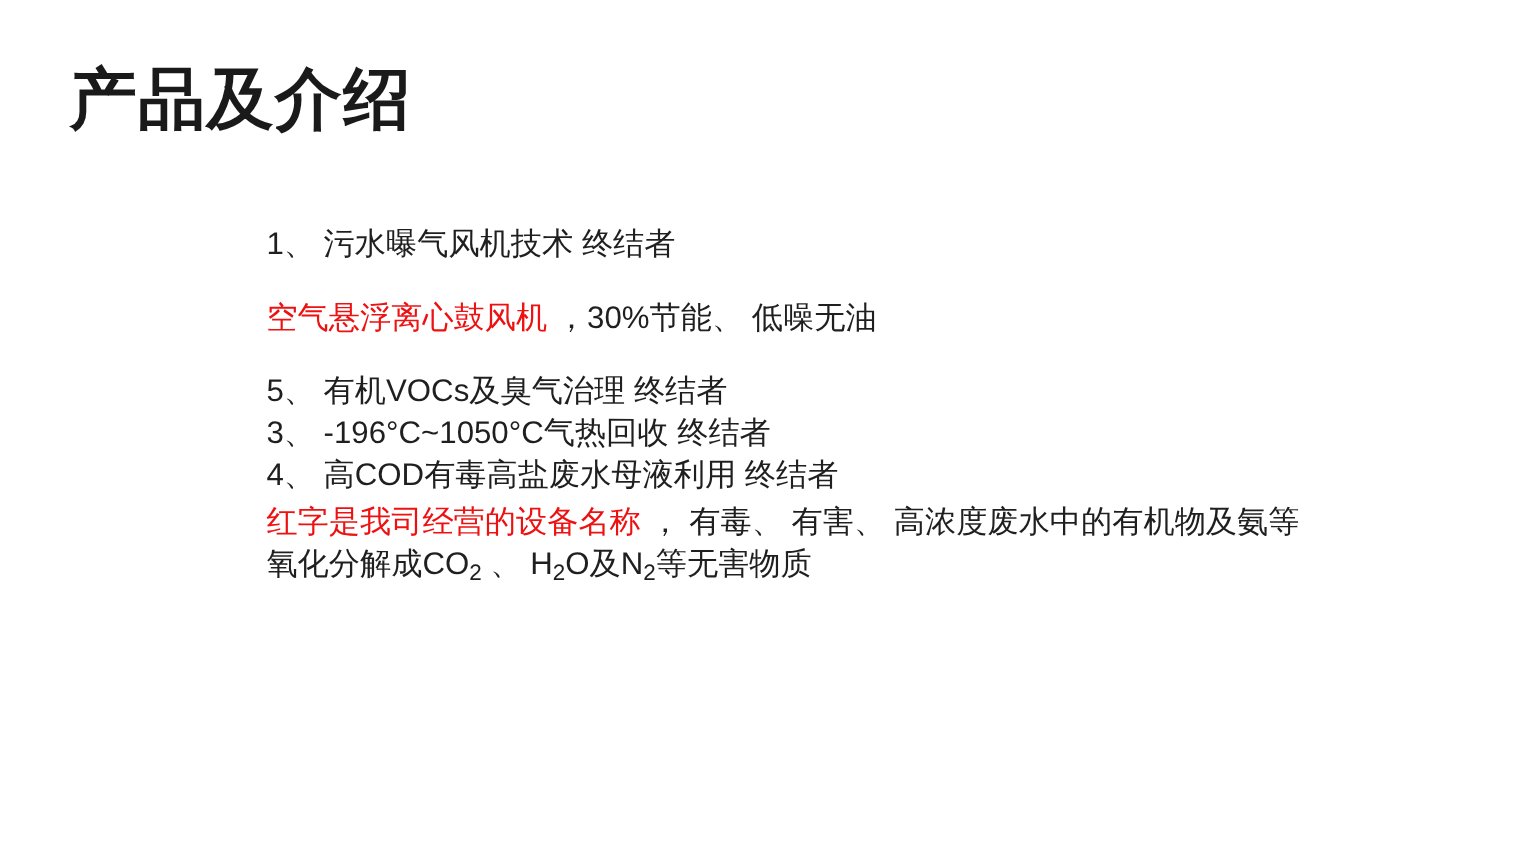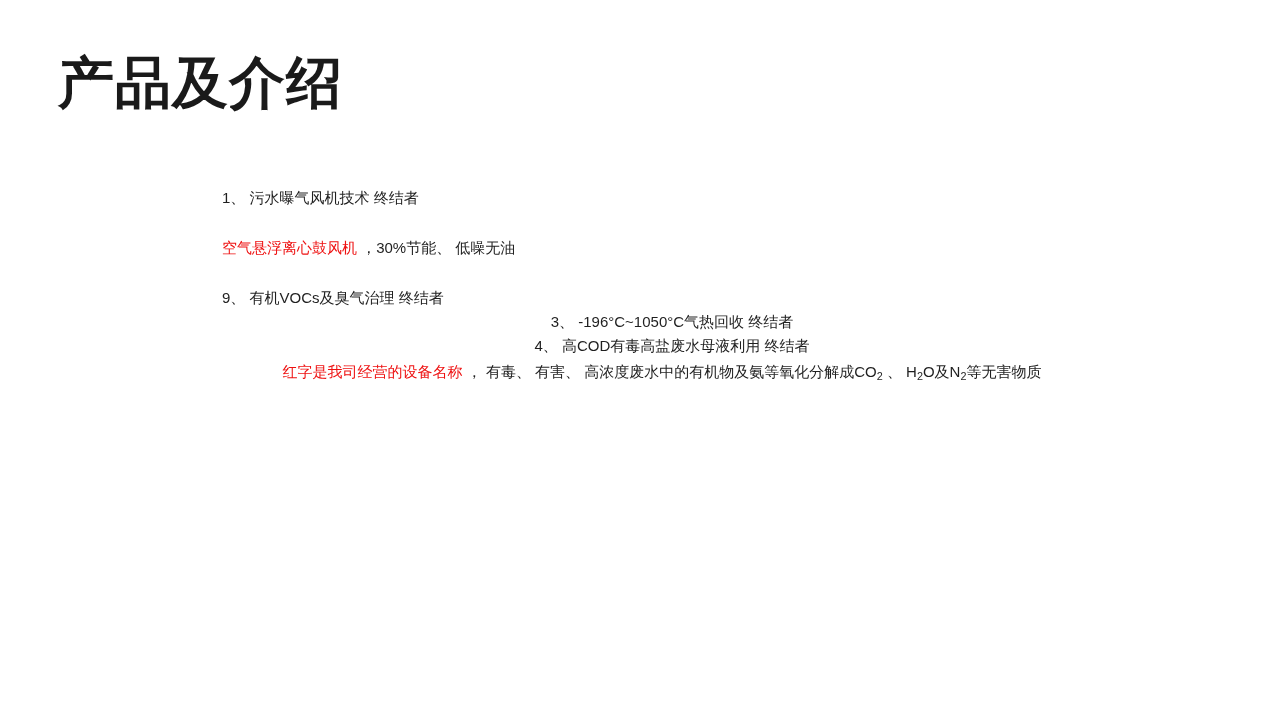--- a/index.html
+++ b/index.html
@@ -30,33 +30,33 @@
     line-height: 1.1;
     white-space: nowrap;
   }
   .body-block {
     position: absolute;
     left: 222px;
     top: 190px;
     width: 900px;
   }
   .line {
-    font-size: 15px;
+    font-size: 26px;
     color: #1f1f1f;
     line-height: 1.0;
     white-space: nowrap;
   }
   .line.wrap {
     white-space: normal;
     line-height: 1.35;
     width: 880px;
   }
   .sp-1 { margin-top: 0px; }
   .sp-loose { margin-top: 35px; }
-  .sp-tight { margin-top: 9px; text-align: center; }
+  .sp-tight { margin-top: 9px; }
   .red {
     color: #ee1111;
   }
   .sub {
     font-size: 0.72em;
     vertical-align: -0.28em;
   }
   .footnote {
     position: absolute;
     left: 232px;
@@ -69,20 +69,20 @@
 </head>
 <body>
 
 <div class="slide">
 
   <div class="slide-title">产品及介绍</div>
 
   <div class="body-block">
     <div class="line sp-1" id="row-0"><span>1、 污水曝气风机技术 终结者</span></div>
     <div class="line sp-loose" id="row-1"><span class="red">空气悬浮离心鼓风机</span><span> ，30%节能、 低噪无油</span></div>
-    <div class="line sp-loose" id="row-2"><span>9、 有机VOCs及臭气治理 终结者</span></div>
+    <div class="line sp-loose" id="row-2"><span>5、 有机VOCs及臭气治理 终结者</span></div>
     <div class="line sp-tight" id="row-4"><span>3、 -196°C~1050°C气热回收 终结者</span></div>
     <div class="line sp-tight" id="row-6"><span>4、 高COD有毒高盐废水母液利用 终结者</span></div>
     <div class="line wrap sp-tight" id="row-7"><span class="red">红字是我司经营的设备名称</span><span> ， 有毒、 有害、 高浓度废水中的有机物及氨等氧化分解成CO</span><span class="sub">2</span><span> 、 H</span><span class="sub">2</span><span>O及N</span><span class="sub">2</span><span>等无害物质</span></div>
   </div>
 
 
 </div>
 
 </body></html>

